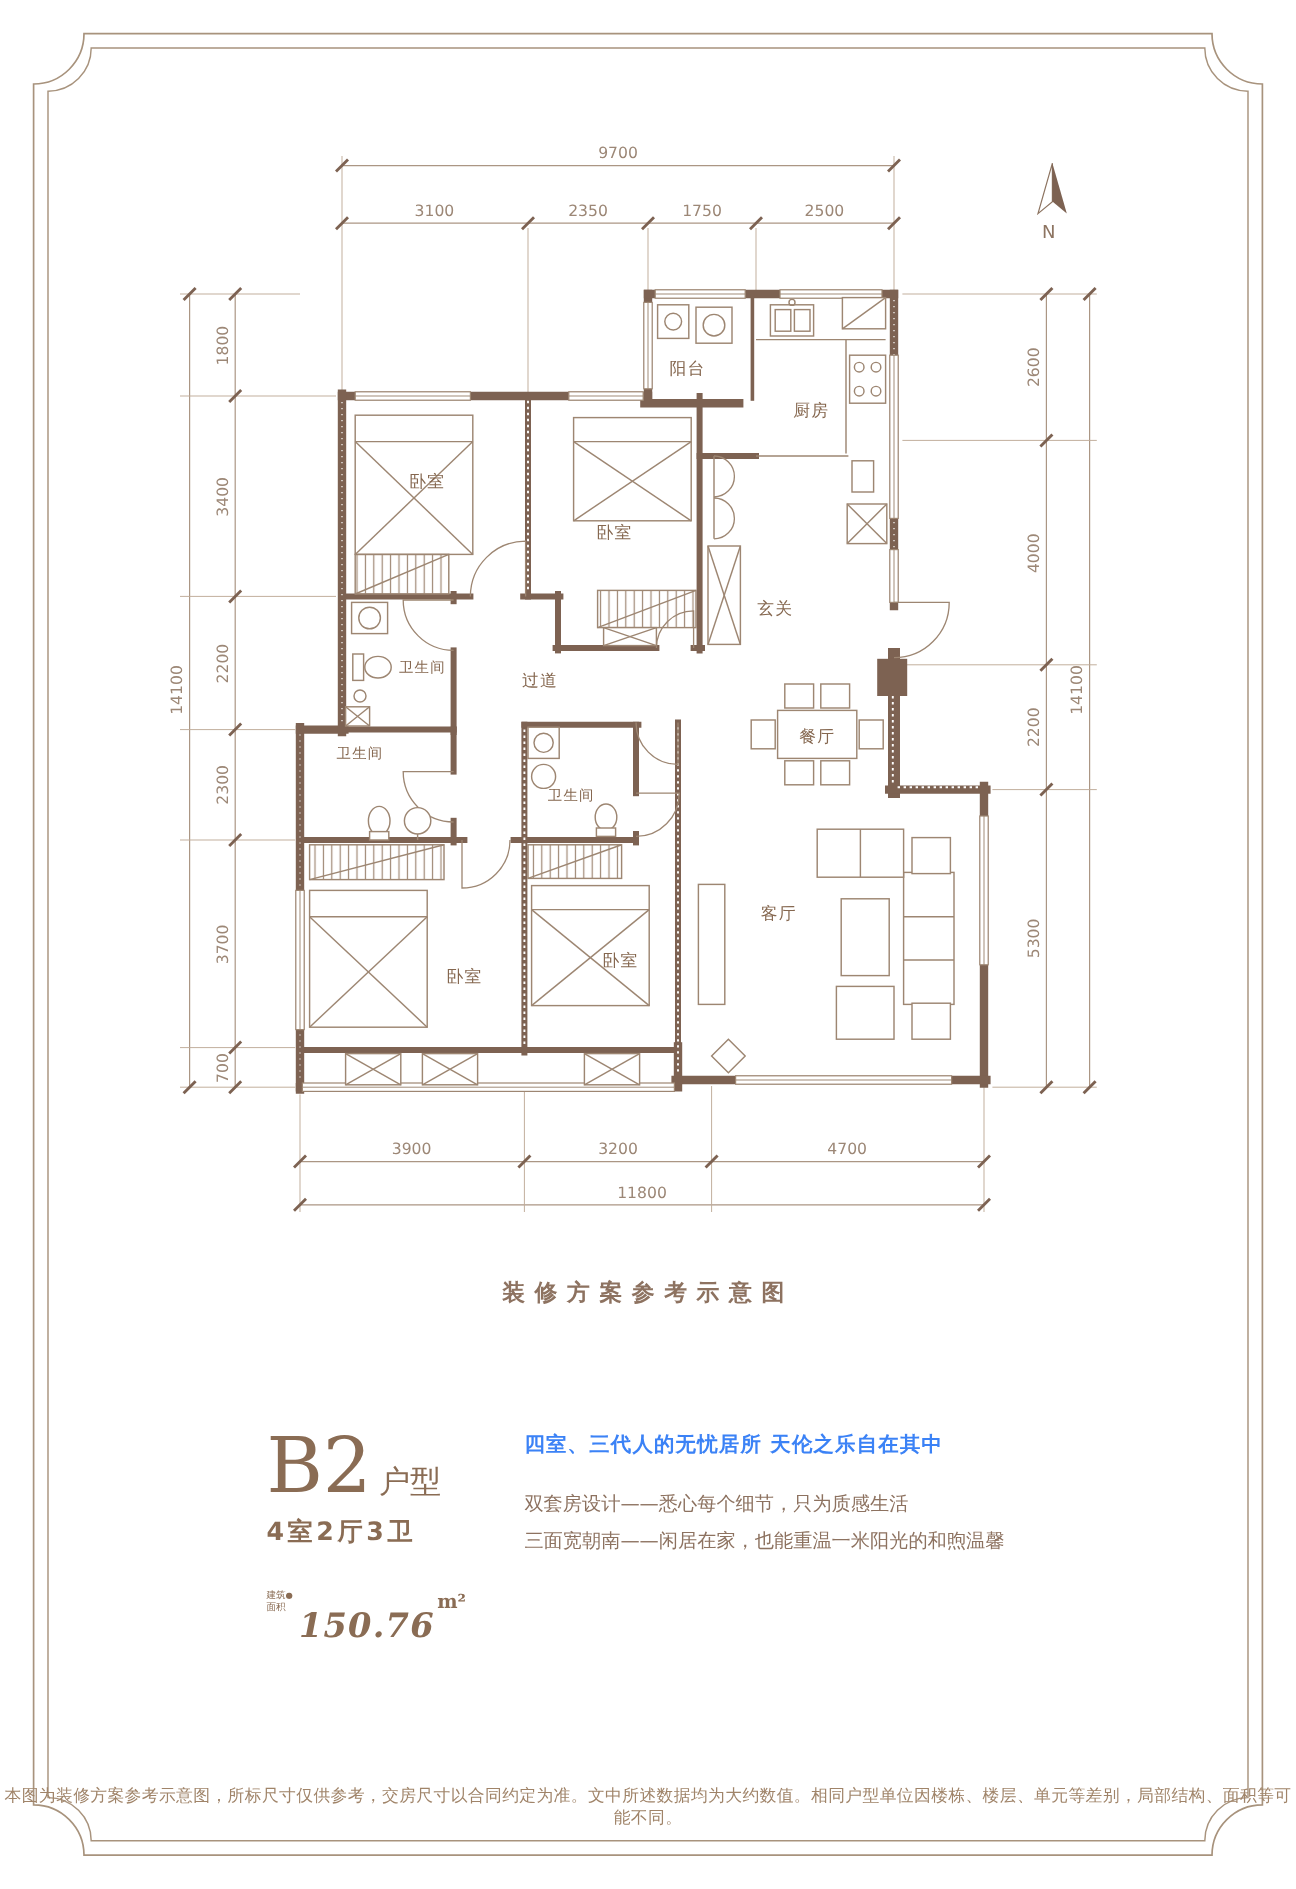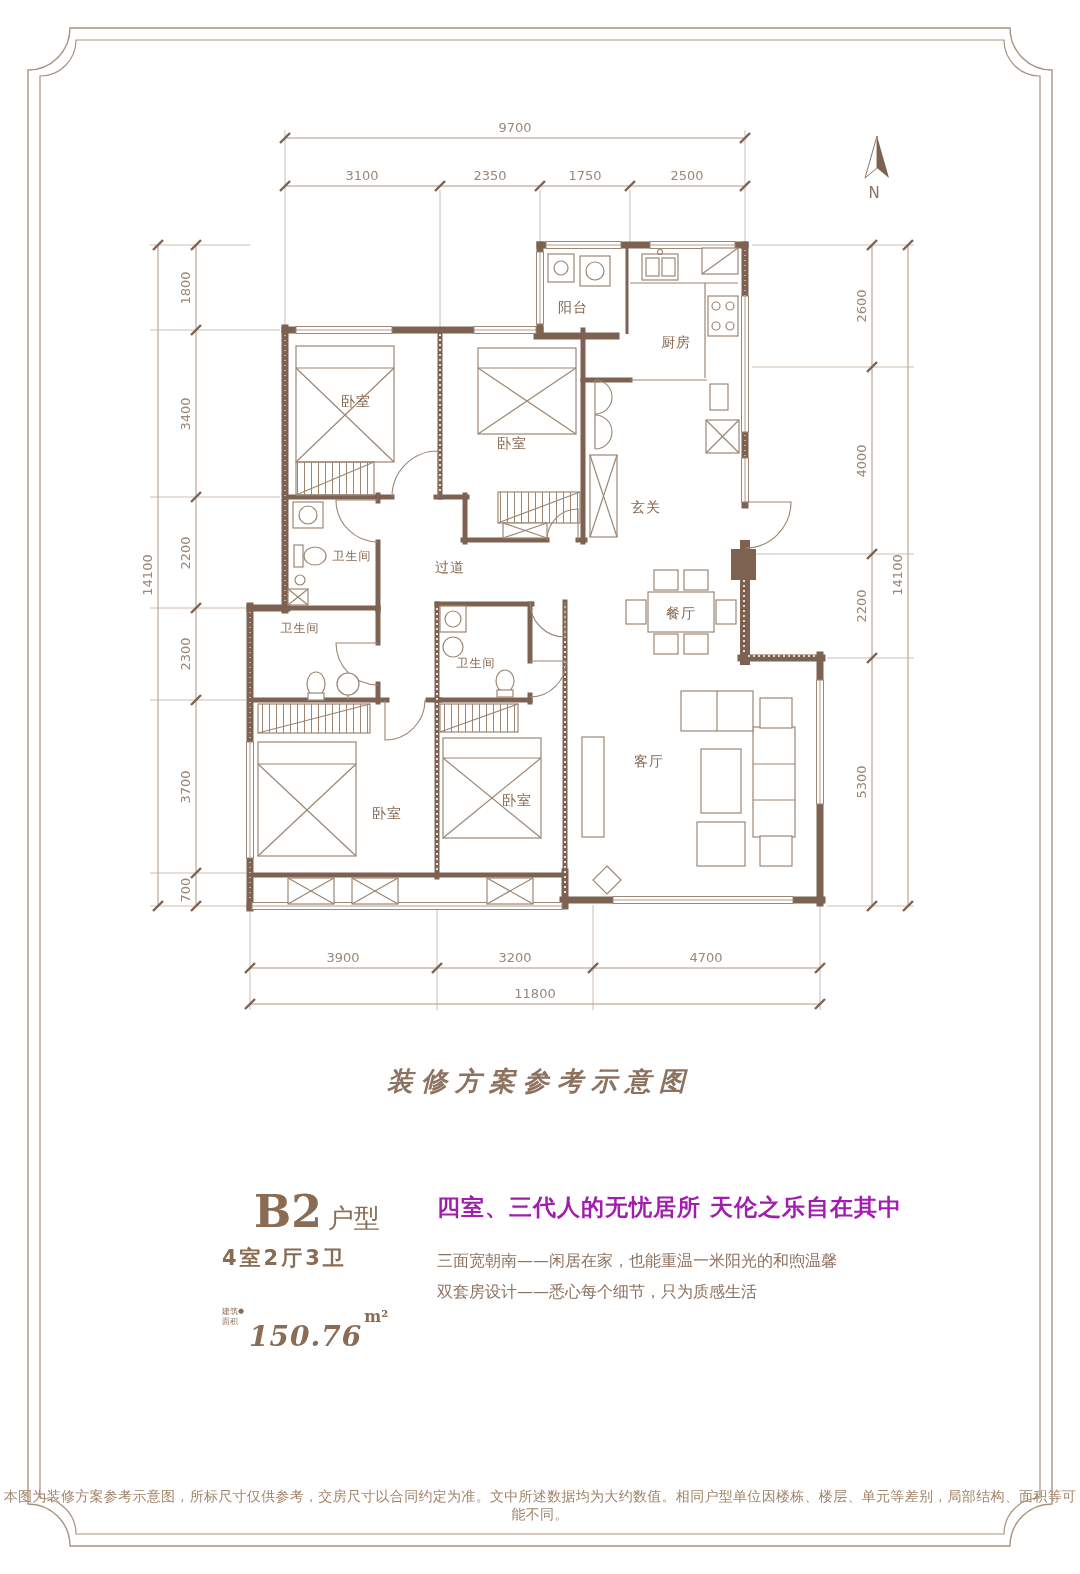--- a/index.html
+++ b/index.html
@@ -23,36 +23,36 @@
   .tick{stroke:#7d6252;stroke-width:2.4;}
   .dimtext{font:13px "DejaVu Sans",sans-serif;fill:#9c8776;}
   .roomlabel{font:14px "DejaVu Serif",serif;fill:#85674f;letter-spacing:1px;}
   .roomlabel.small{font-size:12px;}
   .wdash{stroke:#ffffff;stroke-width:1.6;fill:none;stroke-dasharray:2 3;}
   .speck{stroke:#ffffff;stroke-width:1;fill:none;stroke-dasharray:1 4;}
   .ntext{font:15px "DejaVu Sans",sans-serif;fill:#8d7461;}
 
   
   .captions{position:absolute;left:0;top:1064px;width:100%;text-align:center;color:#8d7260;}
-  .cap1{font-size:26px;font-weight:bold;letter-spacing:8px;font-style:italic;}
+  .cap1{font-size:19px;font-weight:bold;letter-spacing:8px;}
   .cap2{font-size:31px;font-weight:bold;letter-spacing:6px;margin-top:12px;color:#8a7160;}
   .unit-block{position:absolute;left:222px;top:1190px;color:#8a6c54;}
   .unit-line1{display:flex;align-items:baseline;}
-  .unit-code{font-family:"DejaVu Serif",serif;font-size:44px;font-weight:bold;line-height:1;margin-left:32px;}
+  .unit-code{font-family:"DejaVu Serif",serif;font-size:64px;font-weight:normal;line-height:1;}
   .unit-suffix{font-size:26px;font-weight:normal;margin-left:6px;}
   .unit-layout{font-size:21px;font-weight:bold;letter-spacing:3px;margin-top:8px;}
   .unit-area{display:flex;align-items:center;margin-top:8px;}
   .area-label{font-size:8px;line-height:1.25;font-weight:normal;}
   .area-dot{font-size:7px;vertical-align:middle;}
   .area-value{font-family:"DejaVu Serif",serif;font-style:italic;font-weight:bold;
               font-size:28px;margin-left:5px;letter-spacing:1px;margin-top:40px;}
   .area-unit{font-family:"DejaVu Serif",serif;font-weight:bold;
              font-size:16px;margin-left:2px;}
   .points-block{position:absolute;left:437px;top:1192px;width:490px;}
-  .headline{font-size:23px;font-weight:bold;color:#a21caf;letter-spacing:1px;}
+  .headline{font-size:17px;font-weight:bold;color:#3b82f6;letter-spacing:1px;}
   .points{list-style:none;margin:22px 0 0 0;padding:0;}
   .points li{font-size:16px;line-height:31px;color:#8d7260;}
   .disclaimer{position:absolute;left:0;top:1488px;width:100%;text-align:center;
               font-size:14px;color:#a08469;letter-spacing:0.3px;}
 </style>
 </head>
 <body>
 
 <div class="page">
 
@@ -431,20 +431,20 @@
       <div>面积</div>
     </div>
     <div class="area-value">150.76</div>
     <div class="area-unit">m²</div>
   </div>
 </div>
 
 <div class="points-block">
   <div class="headline">四室、三代人的无忧居所 天伦之乐自在其中</div>
   <ul class="points">
+    <li>双套房设计——悉心每个细节，只为质感生活</li>
     <li>三面宽朝南——闲居在家，也能重温一米阳光的和煦温馨</li>
-    <li>双套房设计——悉心每个细节，只为质感生活</li>
   </ul>
 </div>
 
 <div class="disclaimer">本图为装修方案参考示意图，所标尺寸仅供参考，交房尺寸以合同约定为准。文中所述数据均为大约数值。相同户型单位因楼栋、楼层、单元等差别，局部结构、面积等可能不同。</div>
 
 </div>
 
 </body></html>

